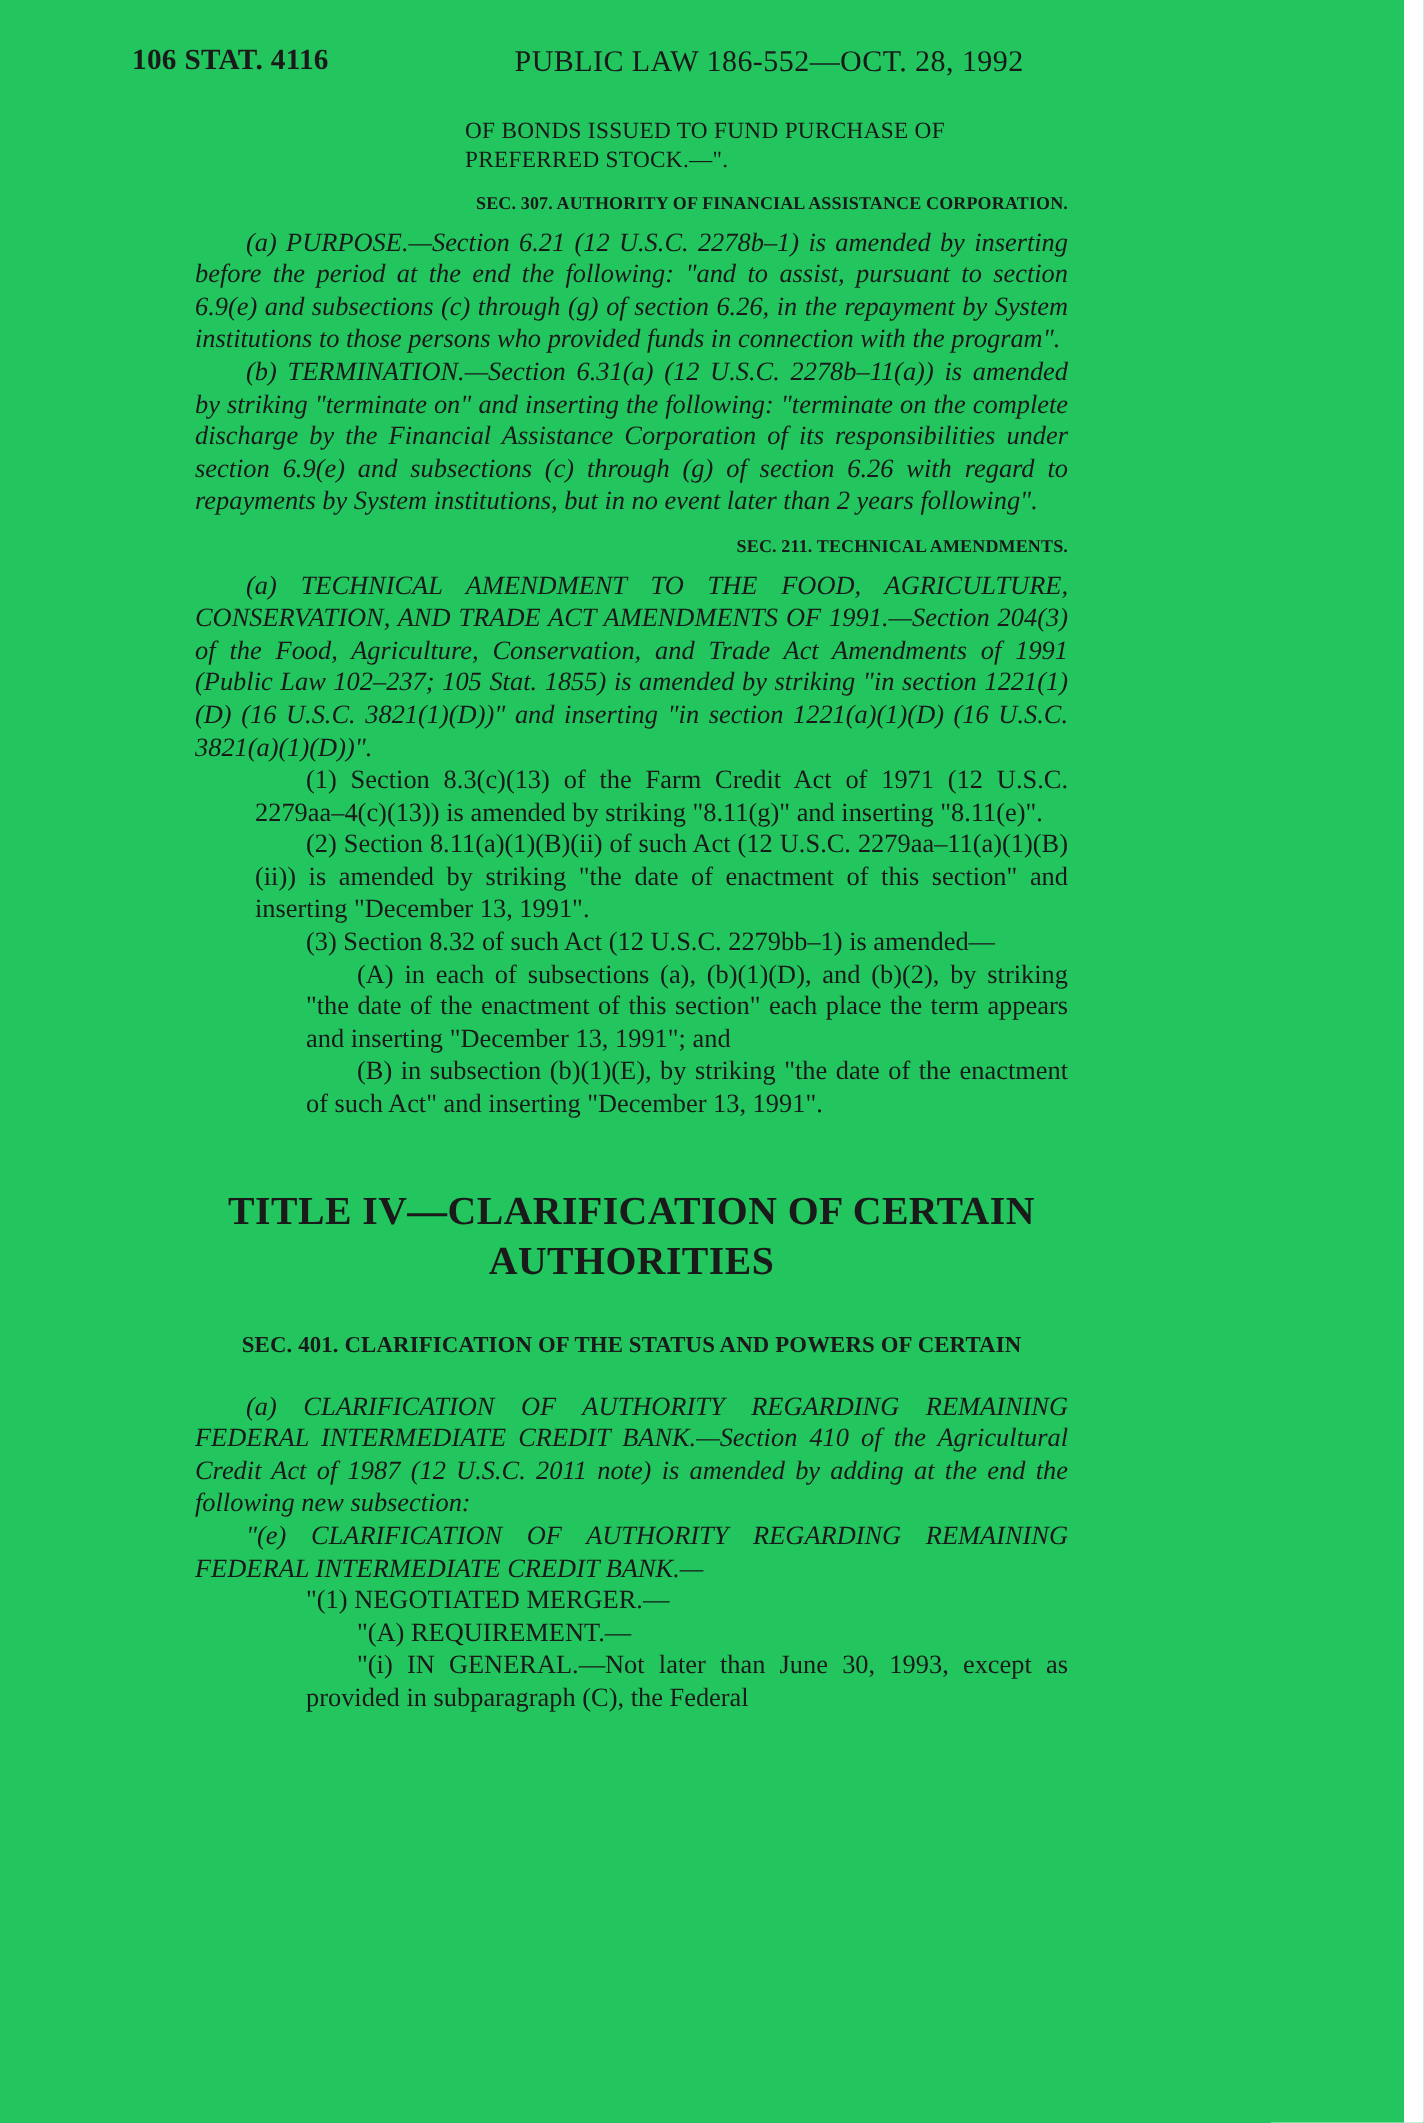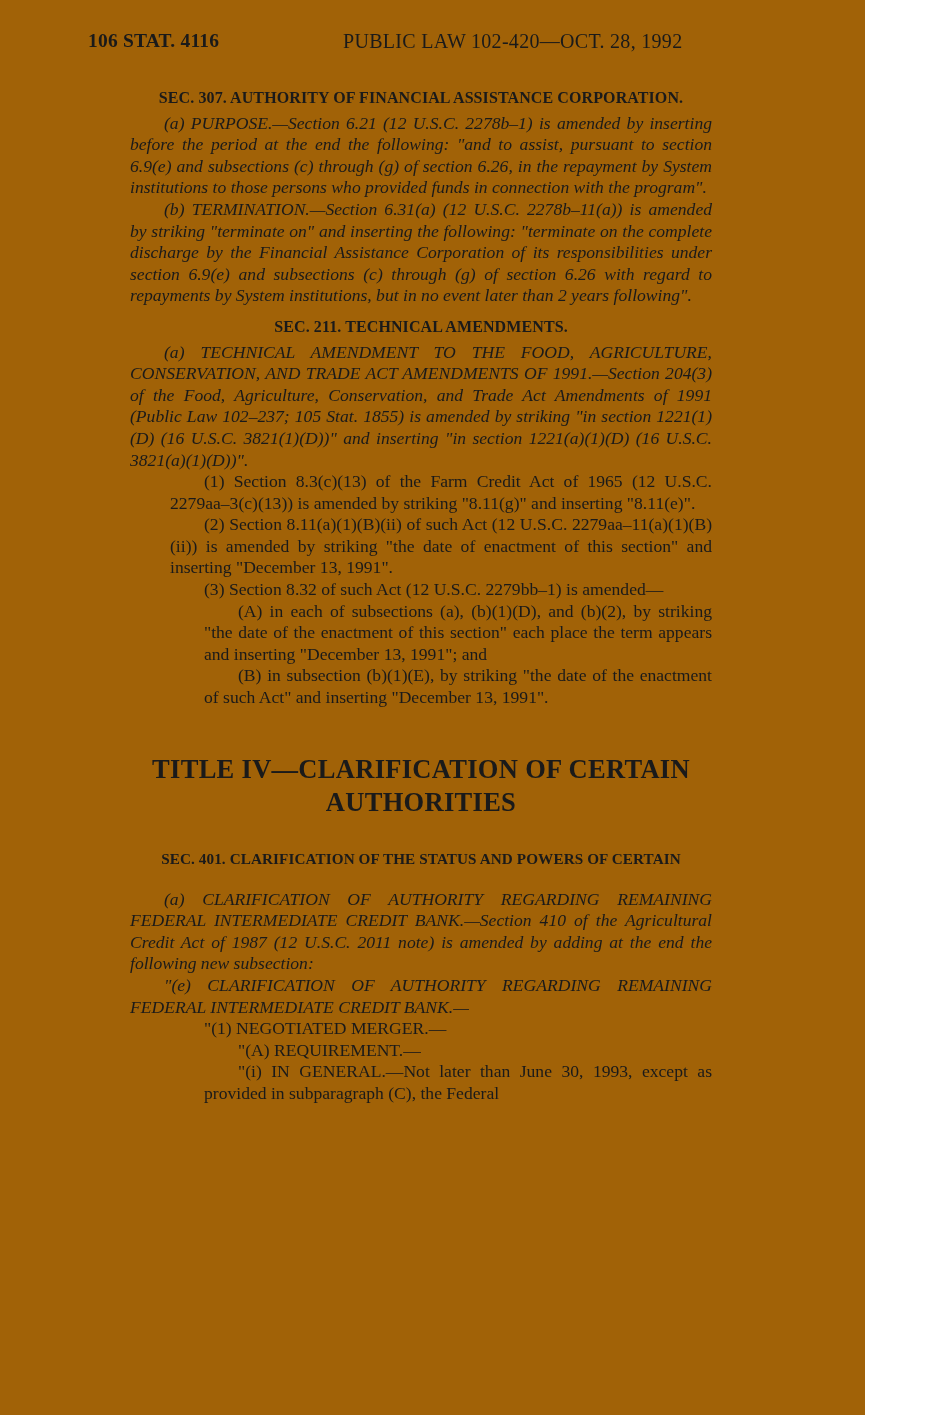--- a/index.html
+++ b/index.html
@@ -11,23 +11,23 @@
     width: 949px;
     height: 1415px;
     font-family: "Liberation Serif", serif;
     color: #1a1a1a;
     position: relative;
     overflow: hidden;
   }
   .page {
     position: absolute;
     top: 0; left: 0;
-    width: 865px;
+    width: 936px;
     height: 1415px;
-    background: #a16207;
+    background: #22c55e;
   }
   .running-head {
     position: absolute;
     top: 30px;
     left: 88px;
     width: 780px;
     font-size: 19.5px;
     letter-spacing: 0.2px;
   }
   .running-head .stat {
@@ -55,25 +55,25 @@
     font-variant: small-caps;
     font-size: 15.5px;
     letter-spacing: 0.2px;
     line-height: 19px;
     text-align: left;
     margin: 0 0 6px 78px;
     width: 400px;
   }
   .sec-head {
     font-weight: 700;
-    font-size: 16px;
+    font-size: 12px;
     letter-spacing: 0.1px;
     margin: 9px 0 4px -102px;
     width: 582px;
-    text-align: center;
+    text-align: right;
     font-variant: small-caps;
   }
   p.para {
     margin: 0 0 0 -102px;
     width: 582px;
     text-indent: 34px;
     text-align: justify;
     font-style: italic;
   }
   p.sub1 {
@@ -122,38 +122,39 @@
   }
   .gap-s { height: 9px; }
 </style>
 </head>
 <body>
 
 <div class="page">
 
   <div class="running-head">
     <span class="stat">106 STAT. 4116</span>
-    <span class="law">PUBLIC LAW 102-420—OCT. 28, 1992</span>
+    <span class="law">PUBLIC LAW 186-552—OCT. 28, 1992</span>
   </div>
 
   <div class="body-col">
 
+    <div class="continuation">OF BONDS ISSUED TO FUND PURCHASE OF PREFERRED STOCK.—".</div>
 
     <div class="sec-head">SEC. 307. AUTHORITY OF FINANCIAL ASSISTANCE CORPORATION.</div>
 
     <p class="para">(a) PURPOSE.—Section 6.21 (12 U.S.C. 2278b–1) is amended by inserting before the period at the end the following: "and to assist, pursuant to section 6.9(e) and subsections (c) through (g) of section 6.26, in the repayment by System institutions to those persons who provided funds in connection with the program".</p>
 
     <p class="para">(b) TERMINATION.—Section 6.31(a) (12 U.S.C. 2278b–11(a)) is amended by striking "terminate on" and inserting the following: "terminate on the complete discharge by the Financial Assistance Corporation of its responsibilities under section 6.9(e) and subsections (c) through (g) of section 6.26 with regard to repayments by System institutions, but in no event later than 2 years following".</p>
 
     <div class="sec-head">SEC. 211. TECHNICAL AMENDMENTS.</div>
 
     <p class="para">(a) TECHNICAL AMENDMENT TO THE FOOD, AGRICULTURE, CONSERVATION, AND TRADE ACT AMENDMENTS OF 1991.—Section 204(3) of the Food, Agriculture, Conservation, and Trade Act Amendments of 1991 (Public Law 102–237; 105 Stat. 1855) is amended by striking "in section 1221(1)(D) (16 U.S.C. 3821(1)(D))" and inserting "in section 1221(a)(1)(D) (16 U.S.C. 3821(a)(1)(D))".</p>
 
 
-    <p class="sub1">(1) Section 8.3(c)(13) of the Farm Credit Act of 1965 (12 U.S.C. 2279aa–3(c)(13)) is amended by striking "8.11(g)" and inserting "8.11(e)".</p>
+    <p class="sub1">(1) Section 8.3(c)(13) of the Farm Credit Act of 1971 (12 U.S.C. 2279aa–4(c)(13)) is amended by striking "8.11(g)" and inserting "8.11(e)".</p>
 
     <p class="sub1">(2) Section 8.11(a)(1)(B)(ii) of such Act (12 U.S.C. 2279aa–11(a)(1)(B)(ii)) is amended by striking "the date of enactment of this section" and inserting "December 13, 1991".</p>
 
     <p class="sub1">(3) Section 8.32 of such Act (12 U.S.C. 2279bb–1) is amended—</p>
 
     <p class="sub2">(A) in each of subsections (a), (b)(1)(D), and (b)(2), by striking "the date of the enactment of this section" each place the term appears and inserting "December 13, 1991"; and</p>
 
     <p class="sub2">(B) in subsection (b)(1)(E), by striking "the date of the enactment of such Act" and inserting "December 13, 1991".</p>
 
     <div class="title-block">

